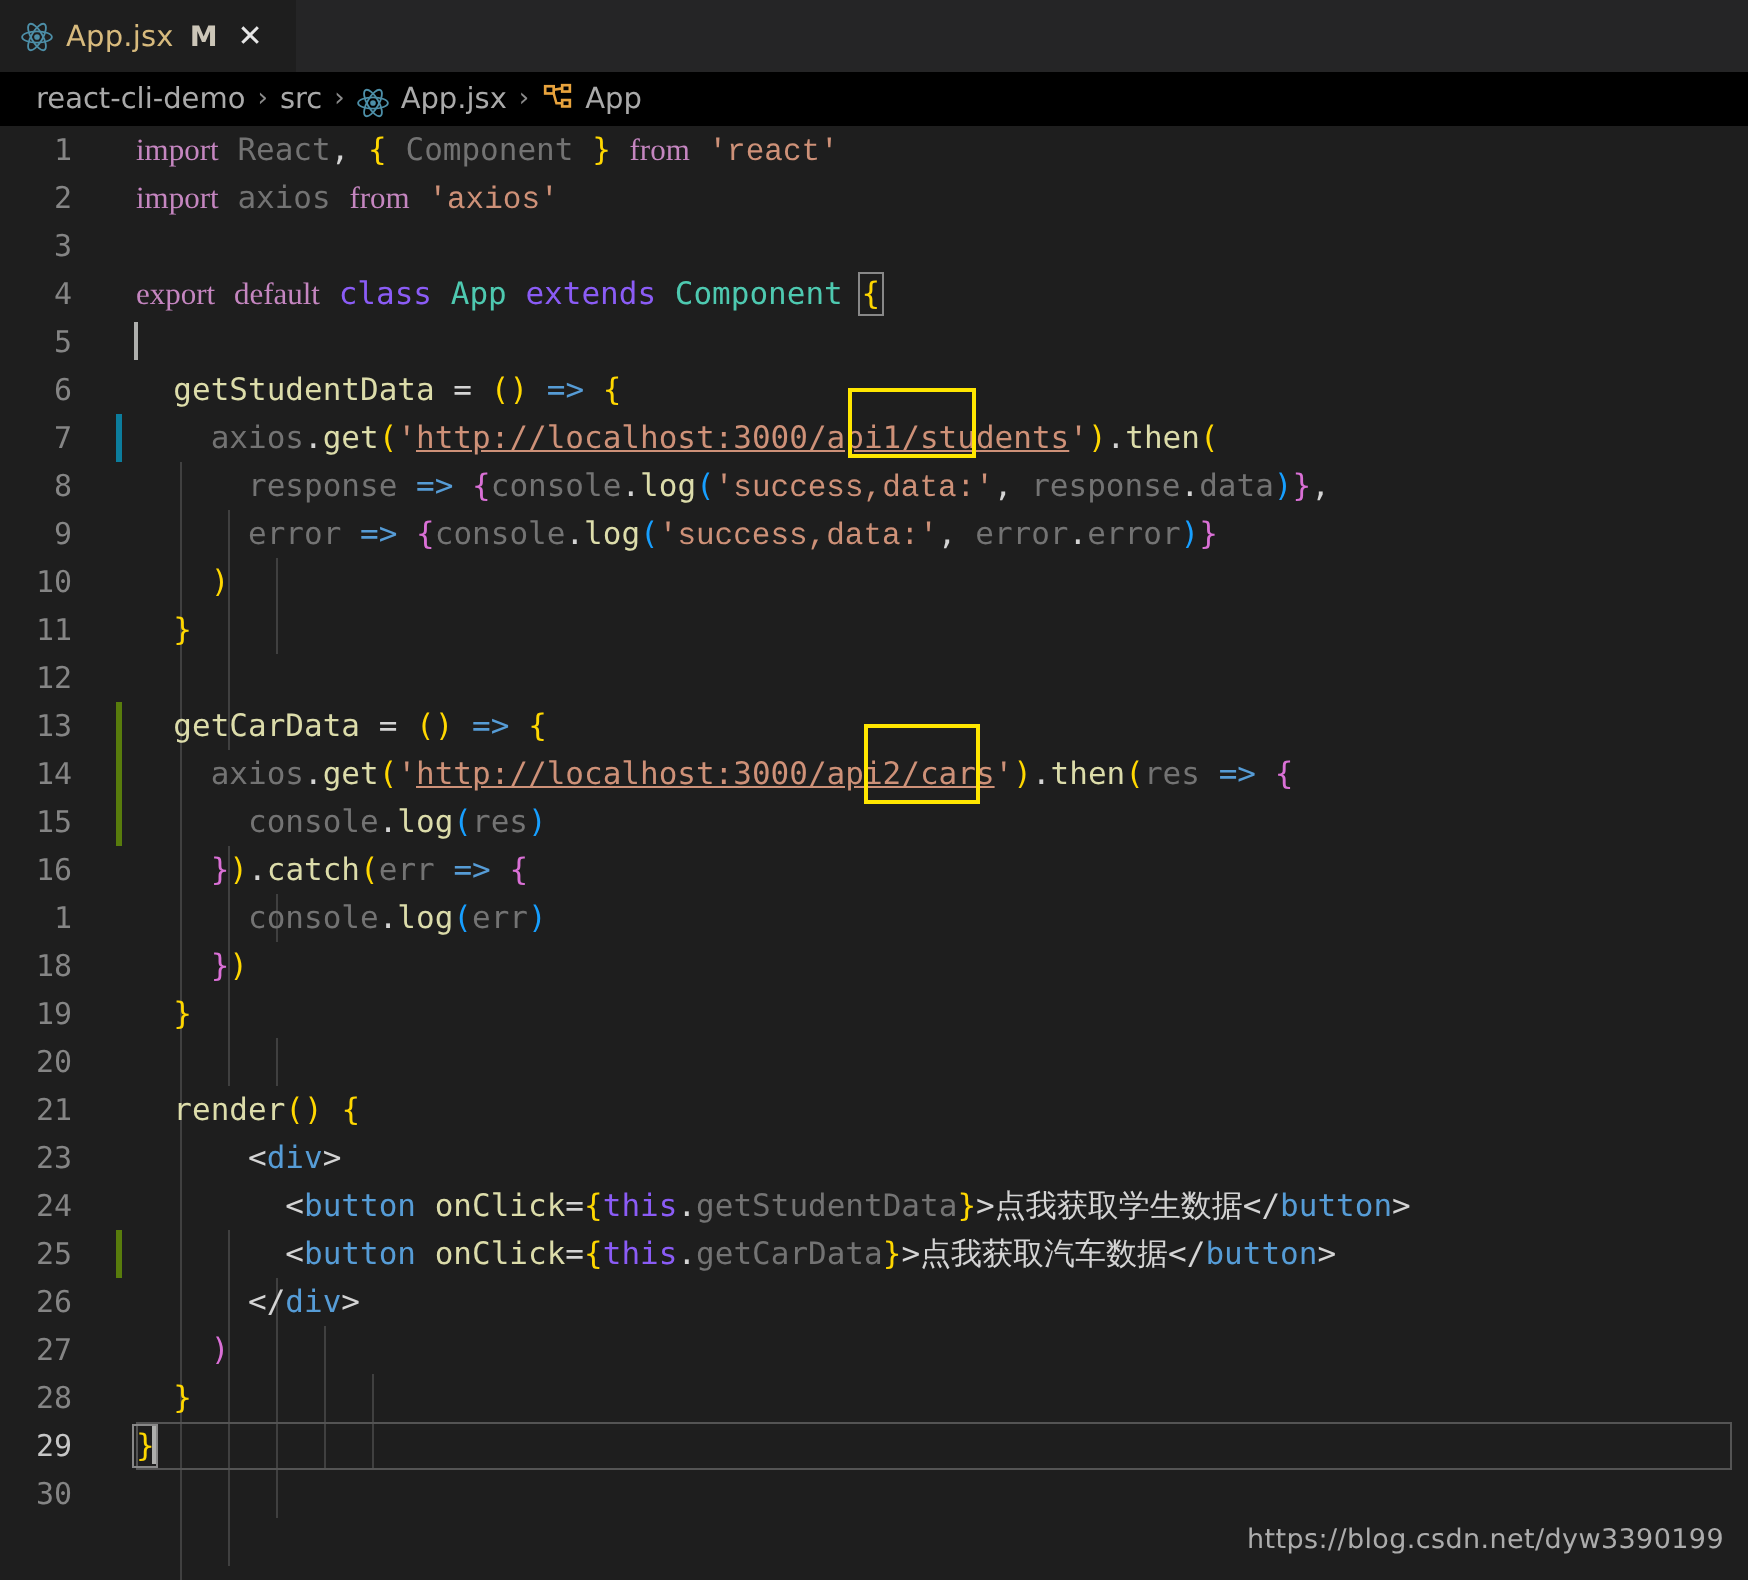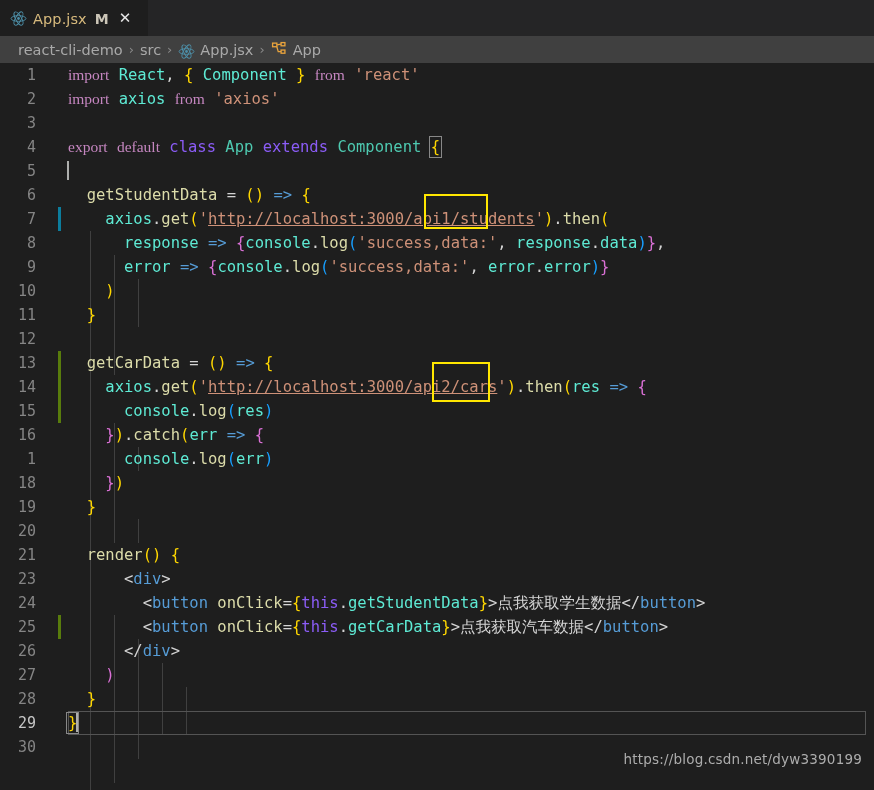--- a/index.html
+++ b/index.html
@@ -50,21 +50,21 @@
     font-size: 15px;
     line-height: 1;
     margin-left: 4px;
     cursor: pointer;
   }
   .react-icon { width: 17px; height: 17px; display: block; }
 
   
   .breadcrumb {
     height: 27px;
-    background: #404040;
+    background: #000000;
     display: flex;
     align-items: center;
     padding-left: 18px;
     gap: 6px;
     font-family: "DejaVu Sans", sans-serif;
     font-size: 14.5px;
     color: #a9a9a9;
   }
   .breadcrumb .crumb { color: #a9a9a9; display:flex; align-items:center; gap:5px; }
   .breadcrumb .sep { color: #8a8a8a; font-size: 13px; }
@@ -118,22 +118,22 @@
     position: absolute;
     left: 68px; right: 8px; top: 0; height: 24px;
     border: 1px solid #545454;
     pointer-events: none;
   }
 
   
   .kw      { color: #c586c0; font-family: Liberation Serif, serif; }  
   .kw2     { color: #8b5cf6; }  
   .type    { color: #4ec9b0; }  
-  .var     { color: #5eead4; }  
-  .str     { color: #ce9178; }  
+  .var     { color: #737373; }  
+  .str     { color: #ce9178; font-family: Liberation Mono, monospace; }  
   .fn      { color: #dcdcaa; }  
   .punc    { color: #d4d4d4; }
   .b1      { color: #ffd700; }  
   .b2      { color: #da70d6; }  
   .b3      { color: #179fff; }  
   .op      { color: #569cd6; }
   .tag     { color: #569cd6; }
   .link    { color: #ce9178; text-decoration: underline; text-decoration-color: #ce9178; }
   .cjk     { font-family: "DejaVu Sans", sans-serif; color:#d4d4d4; }
 
@@ -166,21 +166,21 @@
     position: absolute;
     border: 2px solid #ffe600;
     pointer-events: none;
     z-index: 20;
   }
 
   
   .watermark {
     position: absolute;
     right: 12px;
-    bottom: 23px;
+    bottom: 12px;
     color: #b9b9b9;
     font-family: "DejaVu Sans", sans-serif;
     font-size: 13.5px;
     opacity: .92;
     letter-spacing: .2px;
   }
 </style>
 </head>
 <body>
 

